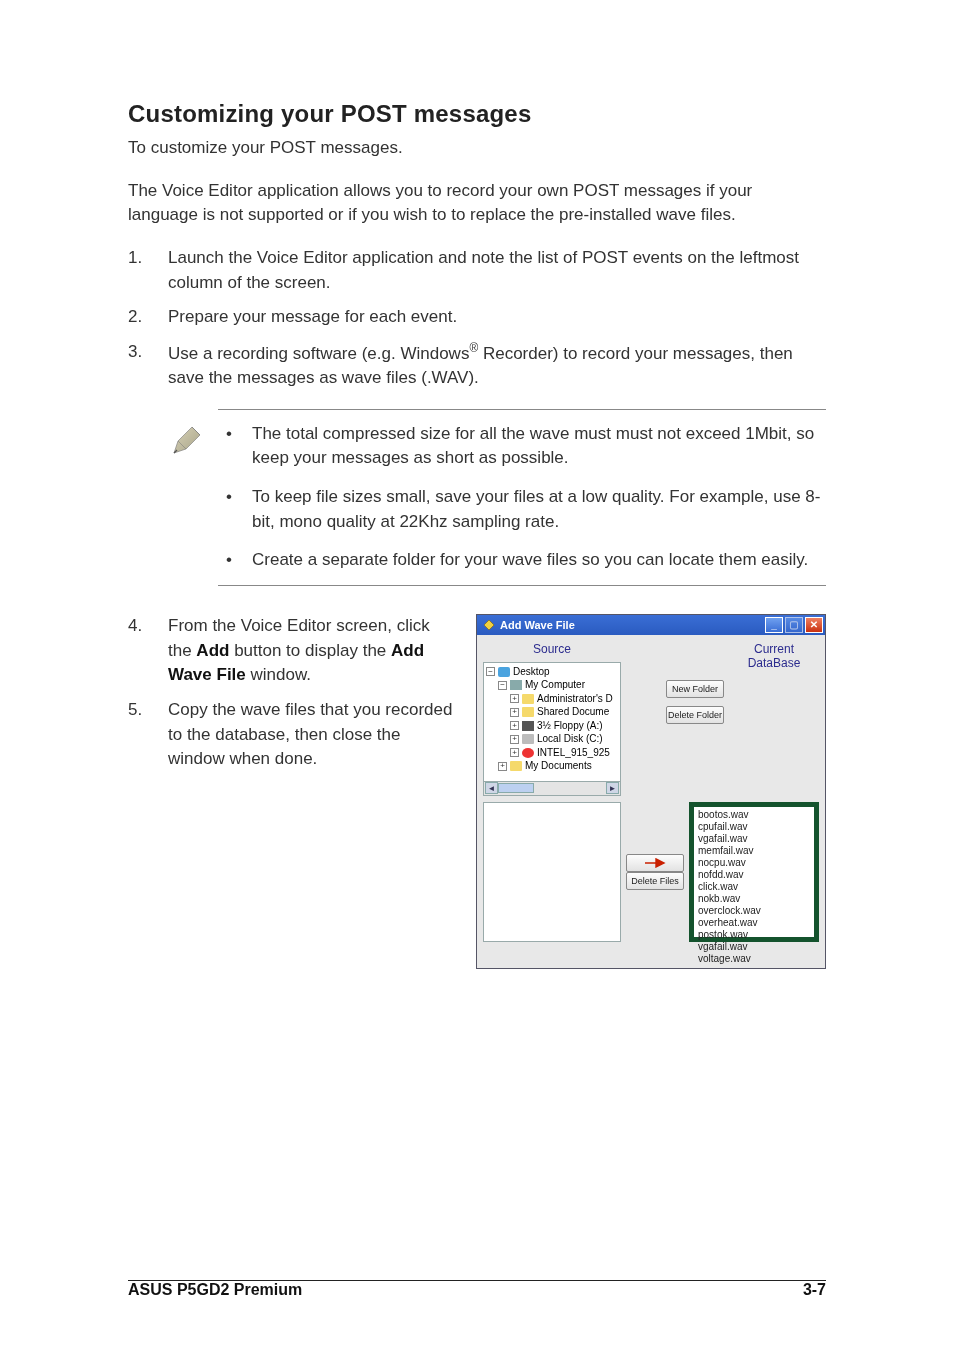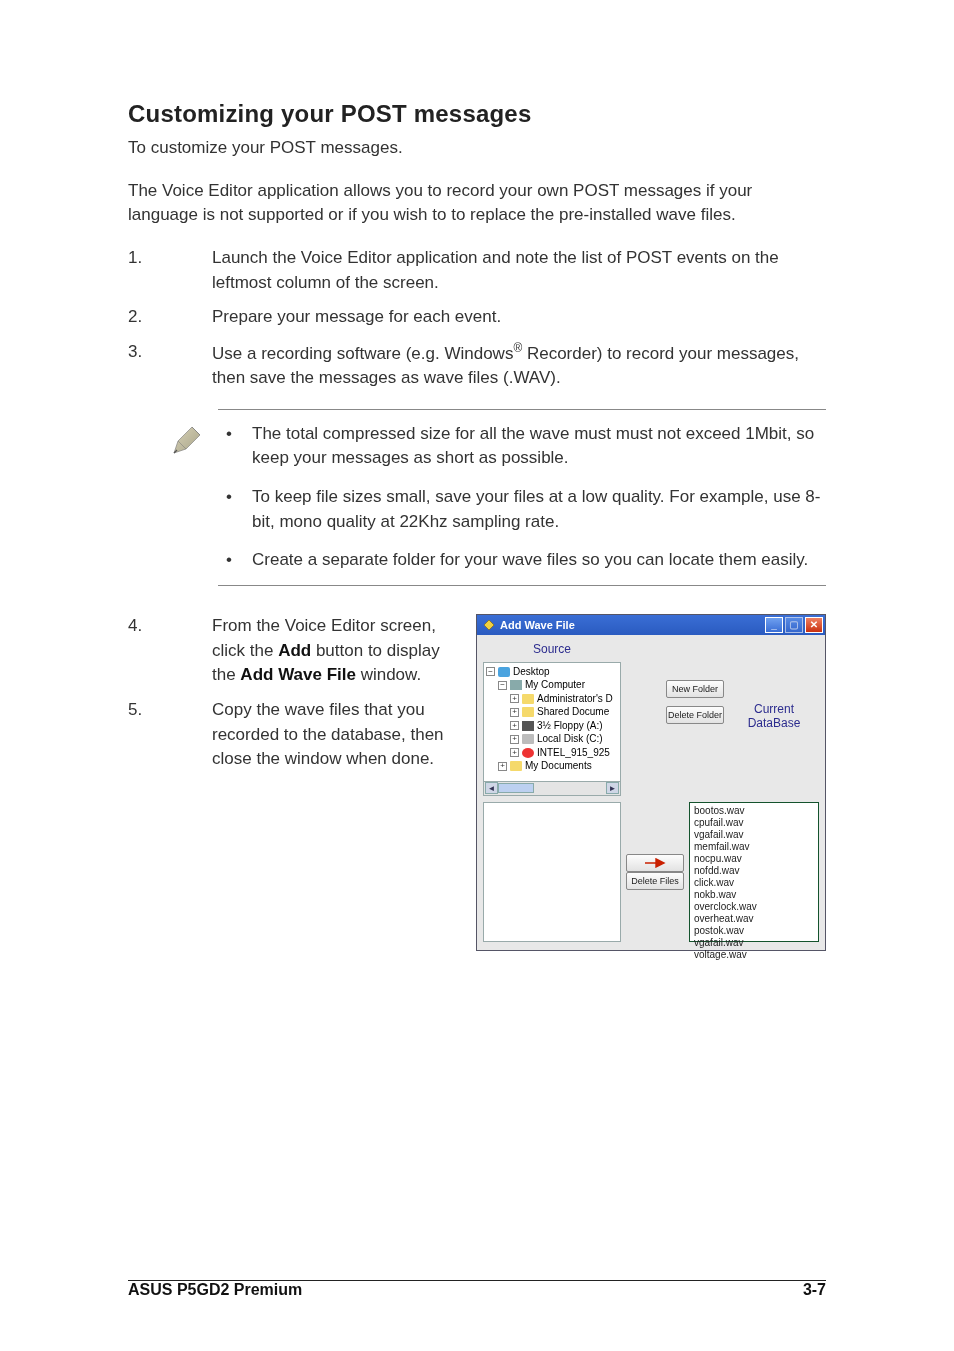--- a/index.html
+++ b/index.html
@@ -37,21 +37,21 @@
     display: flex;
     font-size: 17px;
     line-height: 1.45;
     color: #333;
     margin-bottom: 10px;
   }
   ol.numbered > li .num {
     width: 40px;
     flex: 0 0 40px;
   }
-  ol.numbered > li .txt { flex: 1; margin-left: 44px; }
+  ol.numbered > li .txt { flex: 1; }
   sup { font-size: 0.7em; }
   .note-block {
     margin-left: 40px;
     margin-bottom: 28px;
     position: relative;
     display: flex;
   }
   .note-icon {
     width: 50px;
     flex: 0 0 50px;
@@ -119,34 +119,34 @@
     width: 18px; height: 16px;
     display: inline-flex; align-items: center; justify-content: center;
     font-size: 10px; font-weight: 700;
     border: 1px solid #fff;
     color: #fff;
   }
   .win-btn.min { background: linear-gradient(#6fa0f0,#3a6ed5); }
   .win-btn.max { background: linear-gradient(#6fa0f0,#3a6ed5); opacity:.6; }
   .win-btn.close { background: linear-gradient(#f08060,#c93010); }
 
-  .win-body { padding: 4px 6px 8px; }
+  .win-body { padding: 4px 6px 26px; }
   .win-cols {
     display: flex;
     gap: 4px;
   }
   .colhead {
     font-size: 12px;
     text-align: center;
     padding: 3px 0 6px;
     color: #2c2c8e;
   }
   .win-left { flex: 0 0 138px; display:flex; flex-direction:column; }
   .win-mid  { flex: 0 0 60px; display:flex; flex-direction:column; align-items:center;margin-left:40px; }
-  .win-right{ flex: 1; display:flex; flex-direction:row;align-items:center; }
+  .win-right{ flex: 1; display:flex; flex-direction:row; }
 
   .tree {
     background: #fff;
     border: 1px solid #9aa;
     height: 120px;
     overflow: hidden;
     font-size: 10px;
     padding: 2px 0 0 2px;
     line-height: 1.35;
     position: relative;
@@ -220,21 +220,21 @@
   }
   .arrow-btn {
     width: 58px; height:18px;
     border:1px solid #888; border-radius:2px;
     background: linear-gradient(#fdfdfd,#e2e2e2);
     display:inline-flex; align-items:center; justify-content:center;
     color:#c92000; font-size:14px; font-weight:700;
   }
   .db-files {
     flex:1; height:140px;
-    background:#fff; border:1px solid #14532d;
+    background:#fff; border:5px solid #14532d;
     padding:2px 4px;
     font-size:10px; color:#222;
     line-height:1.2;
     display:flex; flex-direction:column;
   }
 
   
   .footer {
     position: absolute;
     bottom: 52px;

